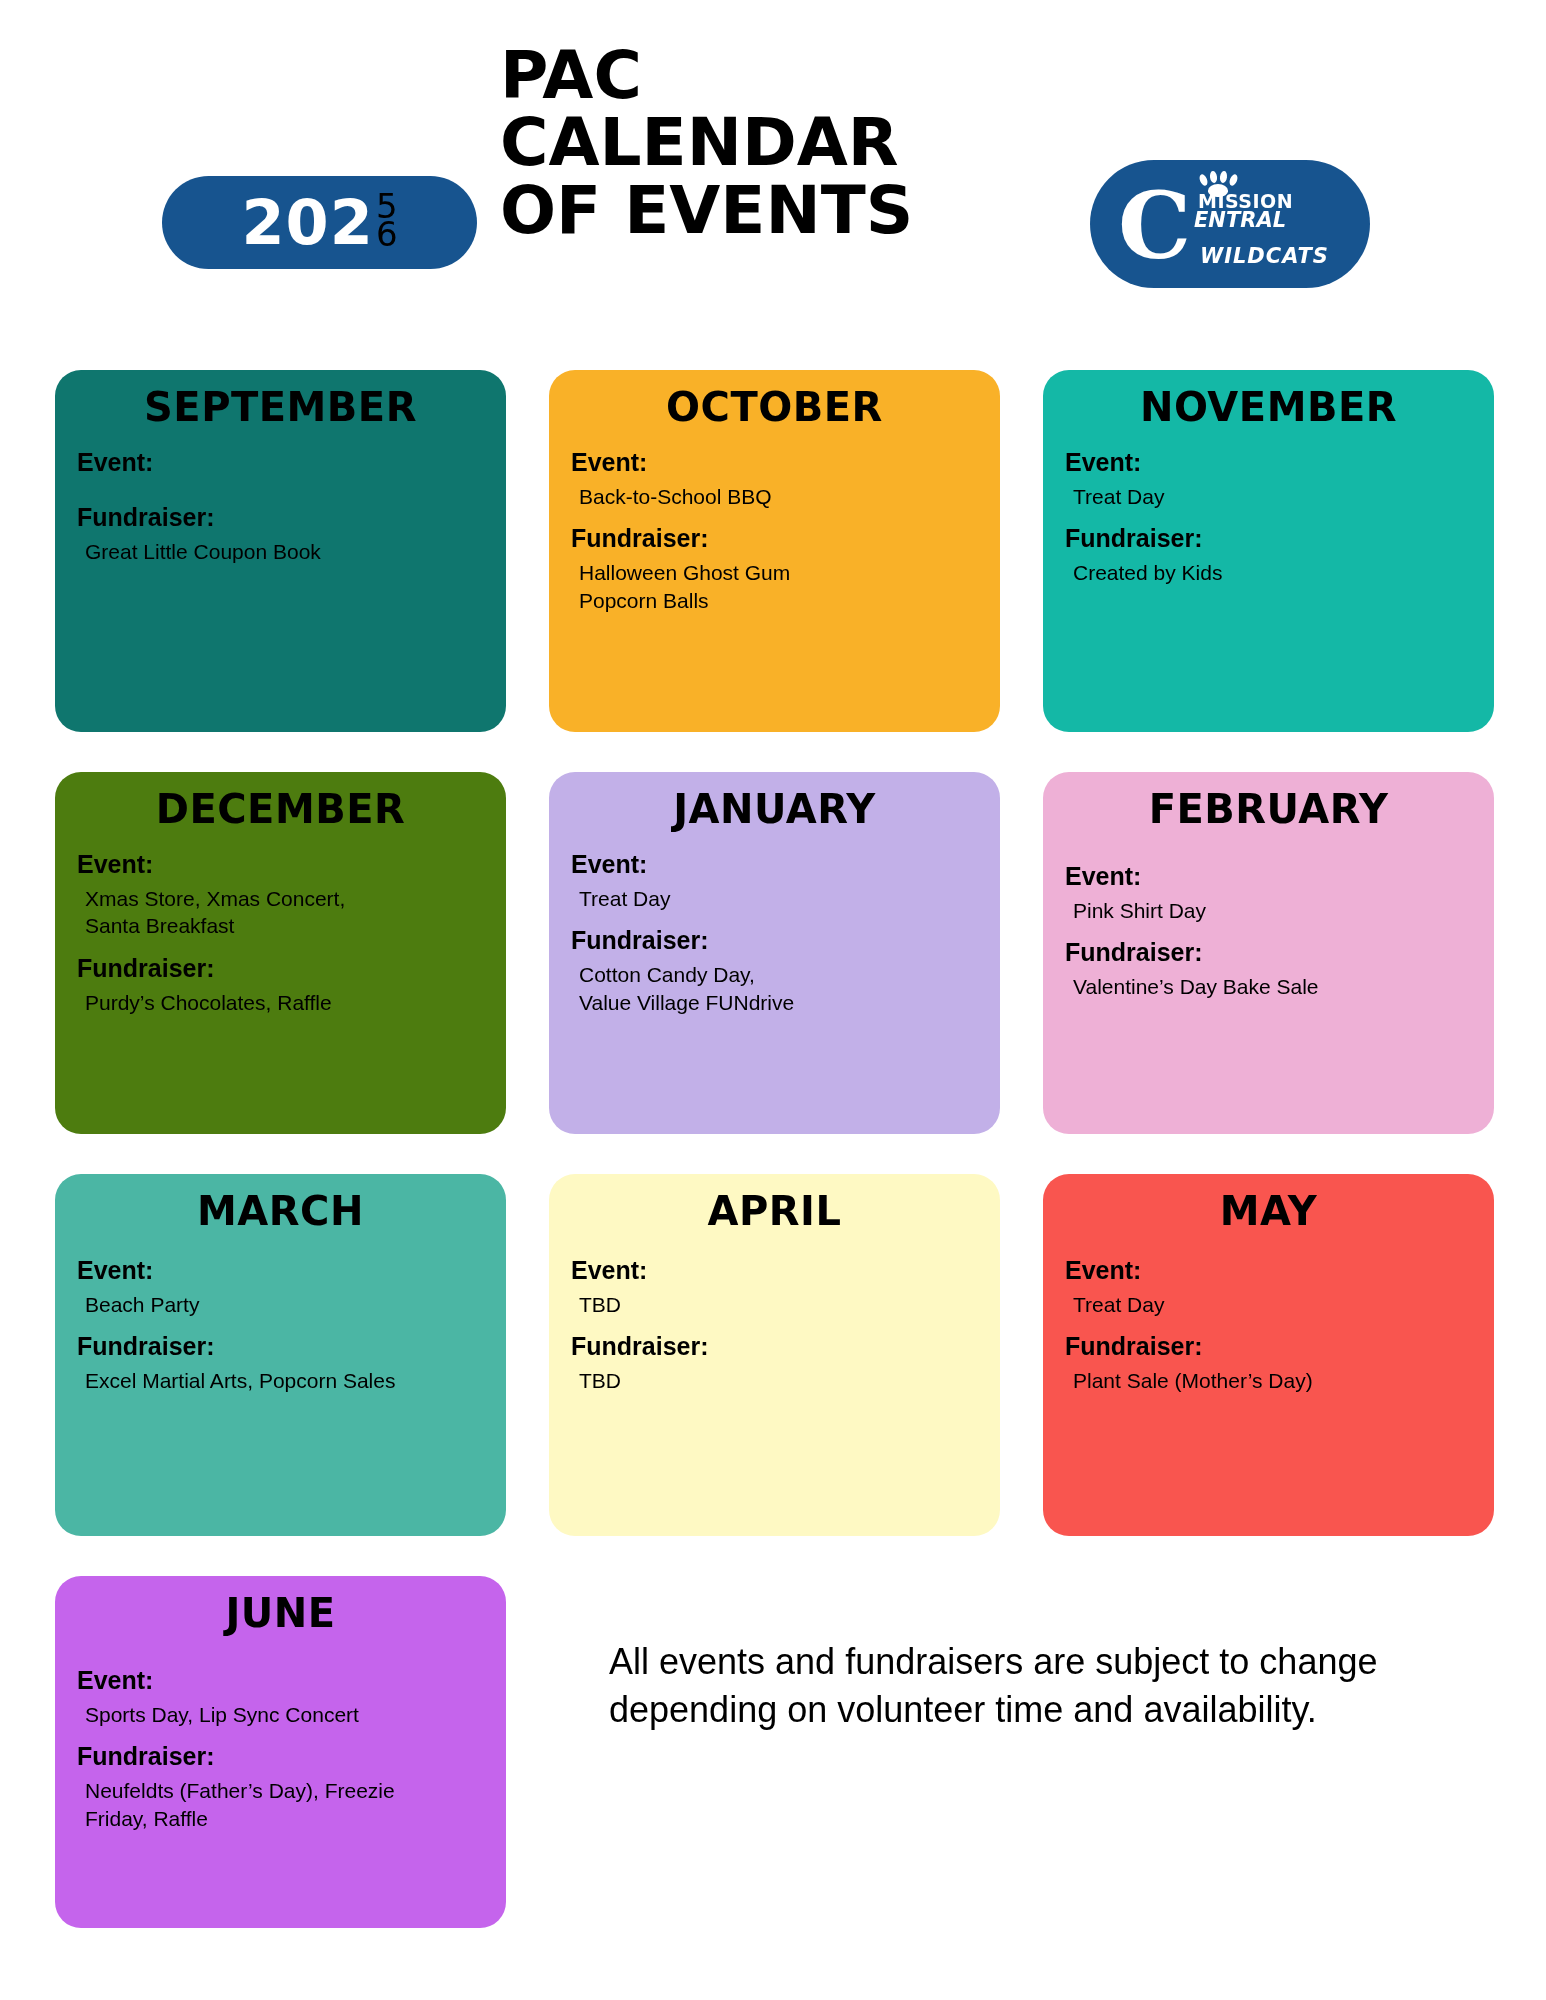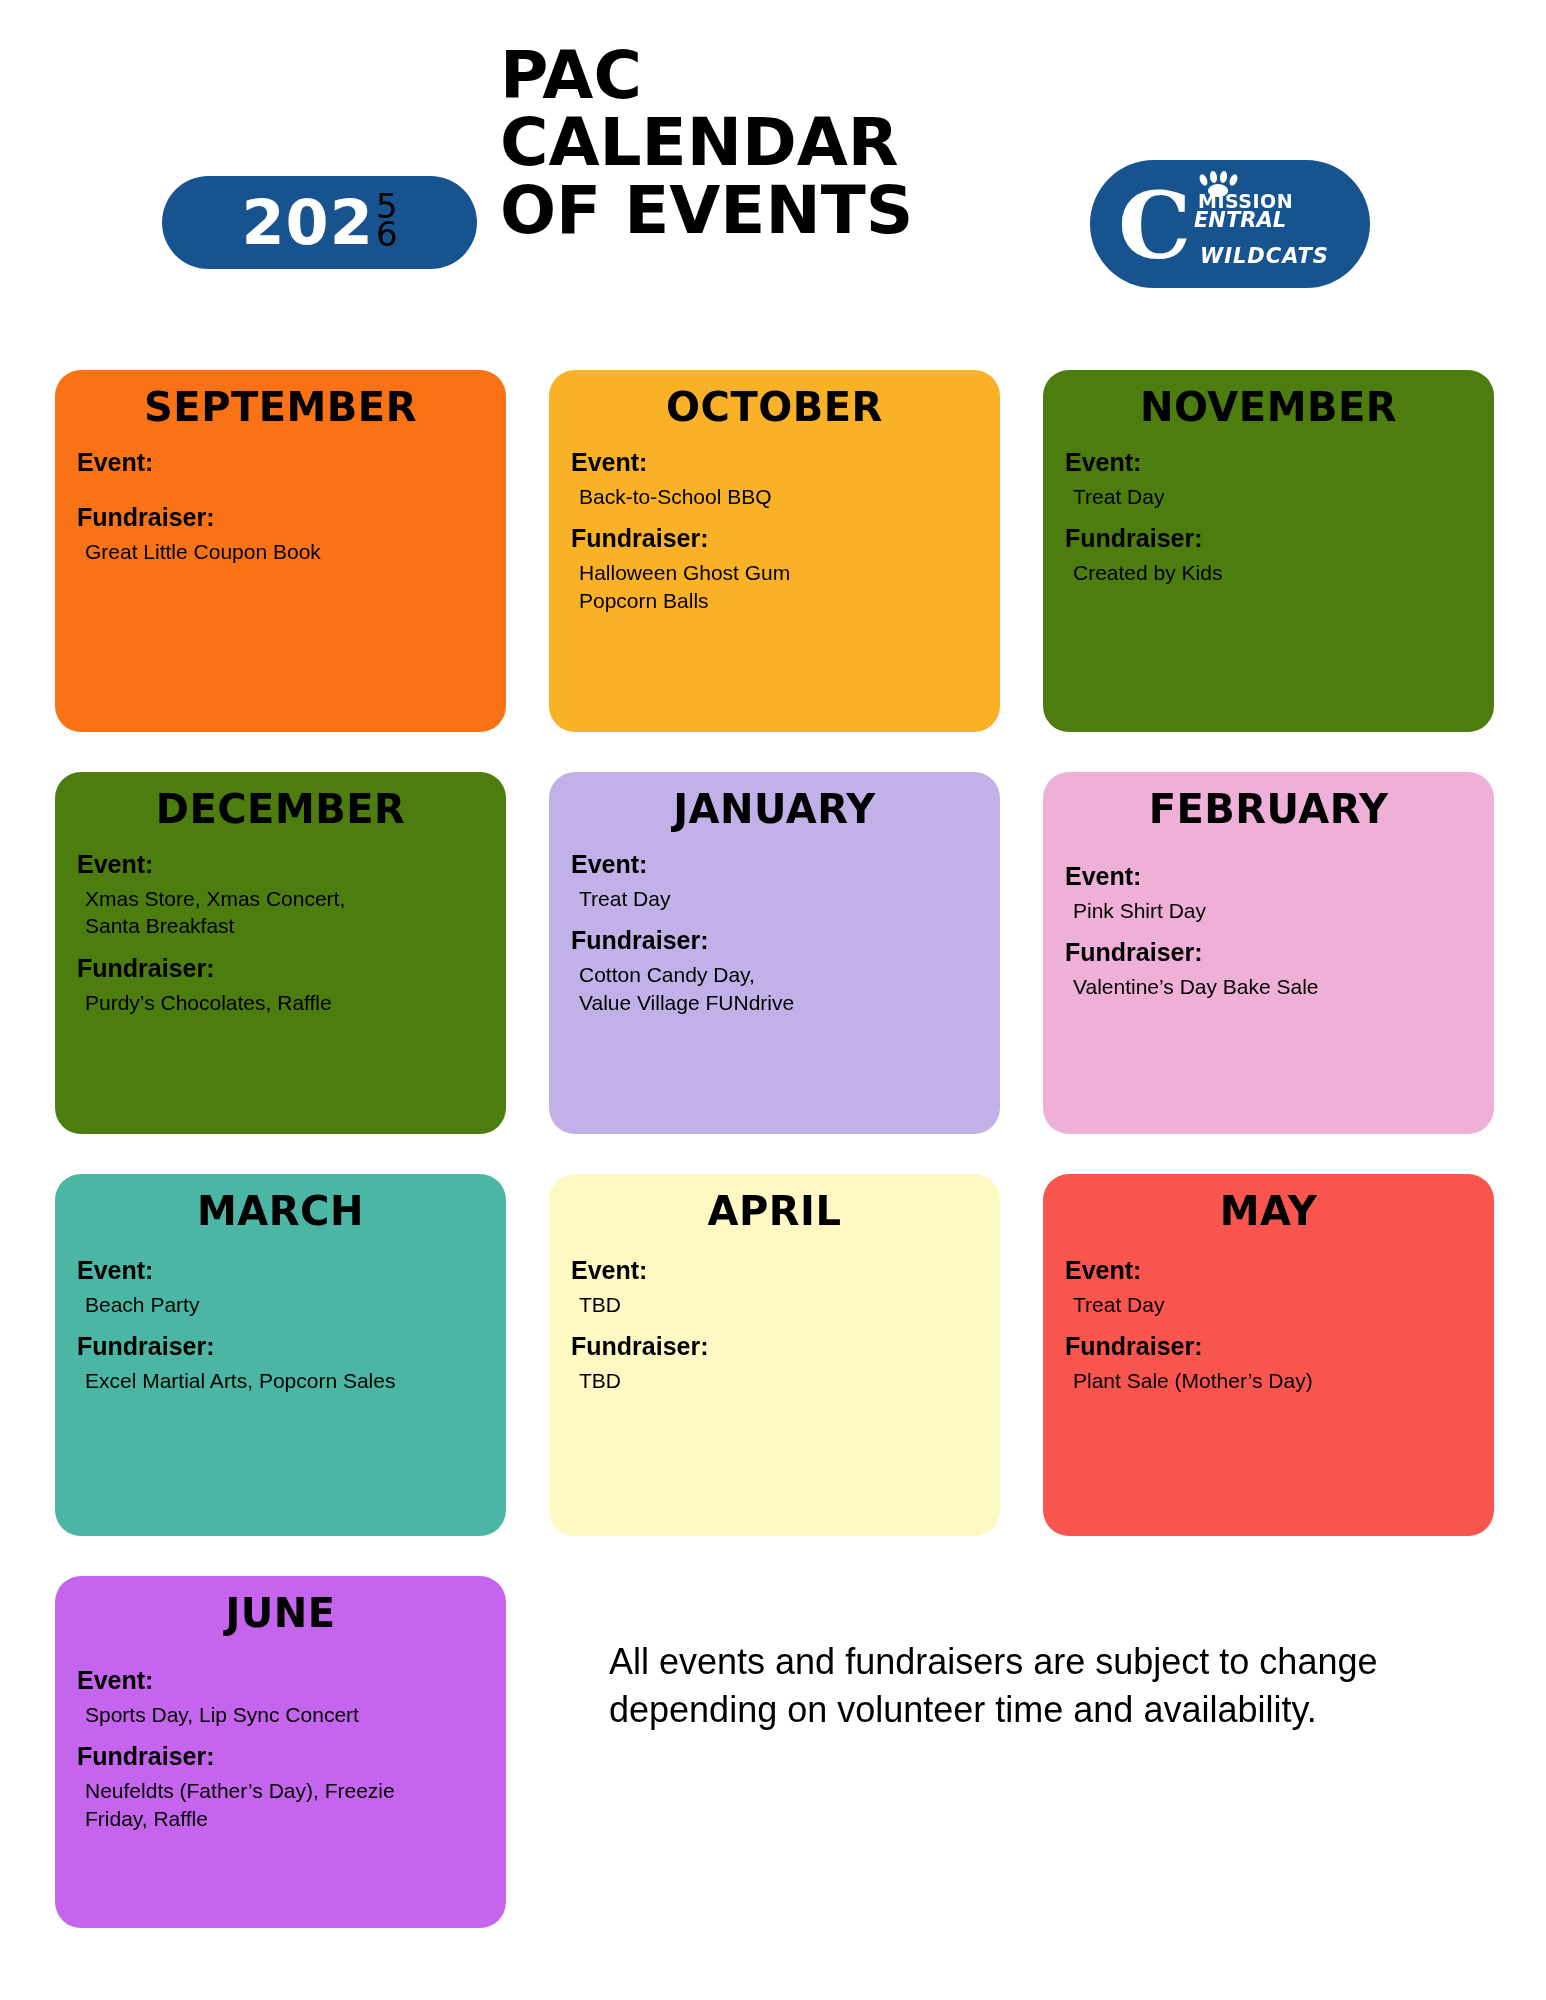--- a/index.html
+++ b/index.html
@@ -228,21 +228,21 @@
       <div class="logo-mission">MISSION</div>
       <div class="logo-central">ENTRAL</div>
       <div class="logo-wildcats">WILDCATS</div>
     </div>
   </div>
 </div>
 
 <div class="grid">
 
   <div class="row">
-    <div class="card card-h" style="background:#f97316">
+    <div class="card card-h" style="background:#0f766e">
       <div class="month">SEPTEMBER</div>
       <div class="sec">
         <div class="lbl">Event:</div>
         <div class="val"></div>
       </div>
       <div class="sec">
         <div class="lbl">Fundraiser:</div>
         <div class="val last">Great Little Coupon Book</div>
       </div>
     </div>
@@ -253,21 +253,21 @@
         <div class="lbl">Event:</div>
         <div class="val">Back-to-School BBQ</div>
       </div>
       <div class="sec">
         <div class="lbl">Fundraiser:</div>
         <div class="val last">Halloween Ghost Gum
 Popcorn Balls</div>
       </div>
     </div>
 
-    <div class="card card-h" style="background:#4d7c0f">
+    <div class="card card-h" style="background:#14b8a6">
       <div class="month">NOVEMBER</div>
       <div class="sec">
         <div class="lbl">Event:</div>
         <div class="val">Treat Day</div>
       </div>
       <div class="sec">
         <div class="lbl">Fundraiser:</div>
         <div class="val last">Created by Kids</div>
       </div>
     </div>

